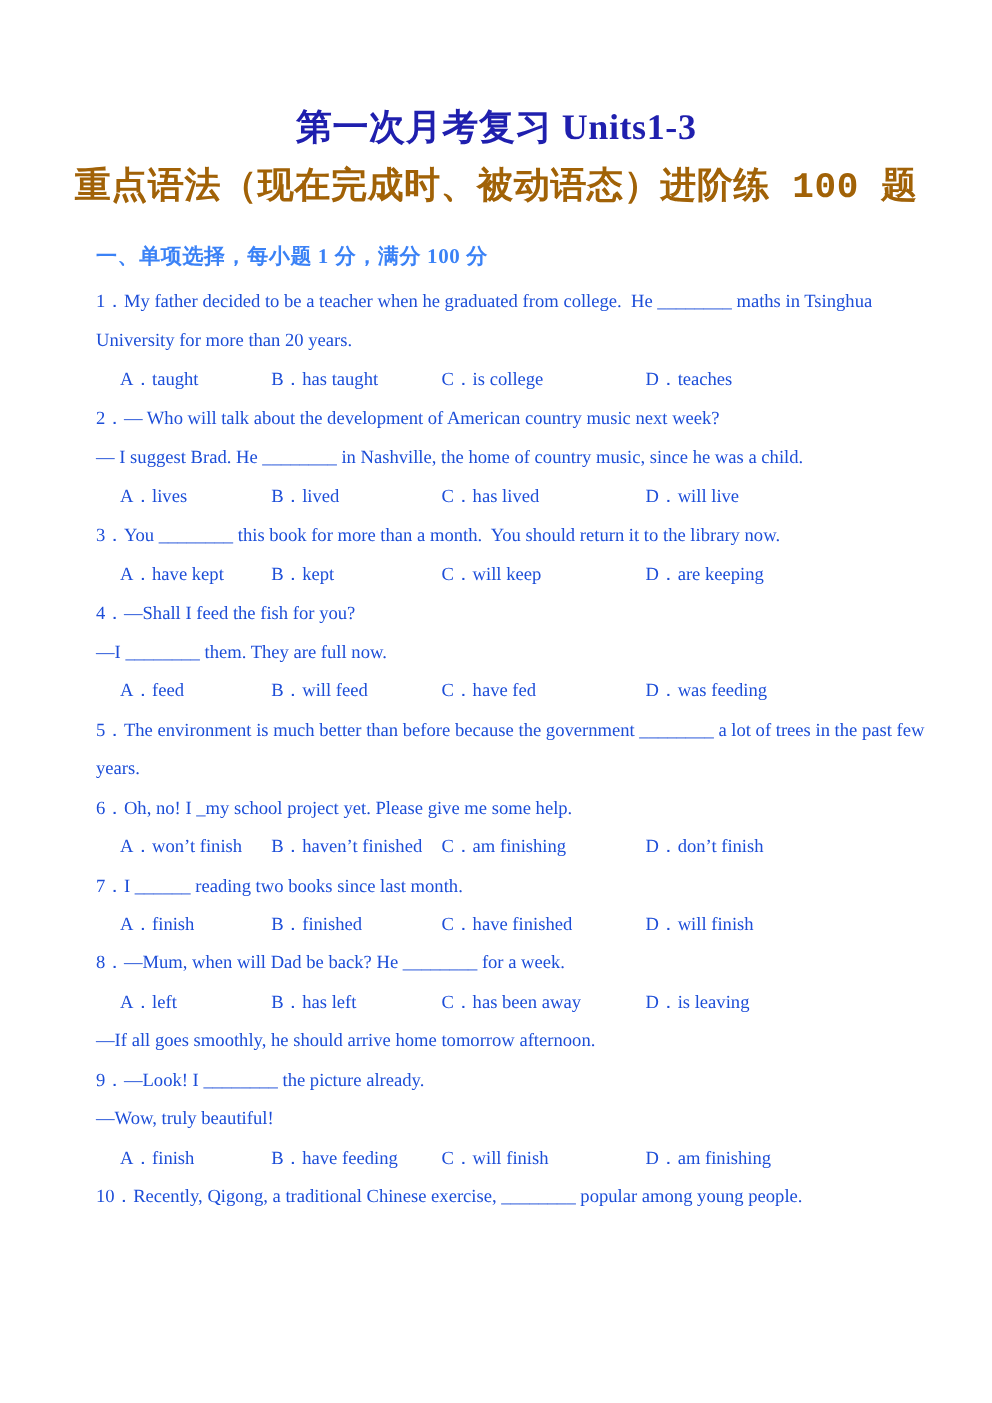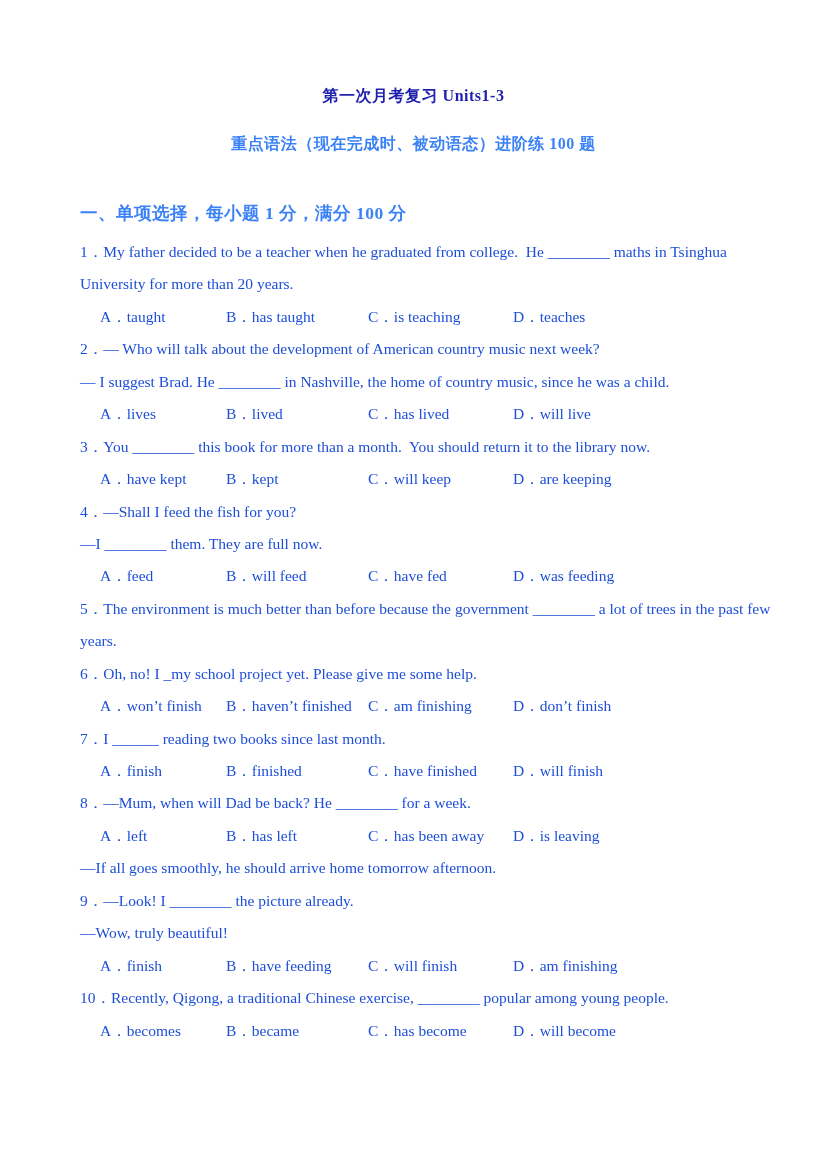--- a/index.html
+++ b/index.html
@@ -10,21 +10,21 @@
     background: #ffffff;
     overflow: hidden;
     font-family: "Liberation Serif", serif;
   }
   .doc-title {
     position: absolute;
     left: 0;
     width: 100%;
     text-align: center;
     font-weight: 700;
-    font-size: 16px;
+    font-size: 30px;
     letter-spacing: 0.5px;
     white-space: pre;
   }
   .doc-title.line1 { top: 86px; }
   .doc-title.line2 { top: 134px; }
   .section-header {
     position: absolute;
     left: 80px;
     top: 201px;
     font-size: 17.5px;
@@ -48,33 +48,33 @@
   }
   .options-row { position: relative; }
   .opt {
     position: absolute;
     top: 0;
     white-space: pre;
   }
   .opt-0 { left: 20px; }
   .opt-1 { left: 146px; text-align: center; }
   .opt-2 { left: 288px; }
-  .opt-3 { left: 433px; text-align: center; }
+  .opt-3 { left: 458px; text-align: center; }
 </style>
 </head>
 <body>
 
 <div class="page" style="background: rgb(255, 255, 255);">
   <div class="doc-title line1" style="color: rgb(31, 31, 174);">第一次月考复习 Units1-3</div>
-  <div class="doc-title line2" style="color: #3b82f6;">重点语法（现在完成时、被动语态）进阶练 100 题</div>
+  <div class="doc-title line2" style="color: #a16207; font-family: Liberation Mono, monospace;">重点语法（现在完成时、被动语态）进阶练 100 题</div>
   <div class="section-header">一、单项选择，每小题 1 分，满分 100 分</div>
   <div class="questions-area" style="color: #1d4ed8;">
       <div class="qline">1．My father decided to be a teacher when he graduated from college.  He ________ maths in Tsinghua</div>
       <div class="qline">University for more than 20 years.</div>
-      <div class="qline options-row"><span class="opt opt-0">A．taught</span><span class="opt opt-1">B．has taught</span><span class="opt opt-2">C．is teaching</span><span class="opt opt-3">D．teaches</span></div>
+      <div class="qline options-row"><span class="opt opt-0">A．taught</span><span class="opt opt-1">B．has taught</span><span class="opt opt-2">C．is college</span><span class="opt opt-3">D．teaches</span></div>
       <div class="qline">2．— Who will talk about the development of American country music next week?</div>
       <div class="qline">— I suggest Brad. He ________ in Nashville, the home of country music, since he was a child.</div>
       <div class="qline options-row"><span class="opt opt-0">A．lives</span><span class="opt opt-1">B．lived</span><span class="opt opt-2">C．has lived</span><span class="opt opt-3">D．will live</span></div>
       <div class="qline">3．You ________ this book for more than a month.  You should return it to the library now.</div>
       <div class="qline options-row"><span class="opt opt-0">A．have kept</span><span class="opt opt-1">B．kept</span><span class="opt opt-2">C．will keep</span><span class="opt opt-3">D．are keeping</span></div>
       <div class="qline">4．—Shall I feed the fish for you?</div>
       <div class="qline">—I ________ them. They are full now.</div>
       <div class="qline options-row"><span class="opt opt-0">A．feed</span><span class="opt opt-1">B．will feed</span><span class="opt opt-2">C．have fed</span><span class="opt opt-3">D．was feeding</span></div>
       <div class="qline">5．The environment is much better than before because the government ________ a lot of trees in the past few</div>
       <div class="qline">years.</div>
@@ -82,15 +82,14 @@
       <div class="qline options-row"><span class="opt opt-0">A．won’t finish</span><span class="opt opt-1">B．haven’t finished</span><span class="opt opt-2">C．am finishing</span><span class="opt opt-3">D．don’t finish</span></div>
       <div class="qline">7．I ______ reading two books since last month.</div>
       <div class="qline options-row"><span class="opt opt-0">A．finish</span><span class="opt opt-1">B．finished</span><span class="opt opt-2">C．have finished</span><span class="opt opt-3">D．will finish</span></div>
       <div class="qline">8．—Mum, when will Dad be back? He ________ for a week.</div>
       <div class="qline options-row"><span class="opt opt-0">A．left</span><span class="opt opt-1">B．has left</span><span class="opt opt-2">C．has been away</span><span class="opt opt-3">D．is leaving</span></div>
       <div class="qline">—If all goes smoothly, he should arrive home tomorrow afternoon.</div>
       <div class="qline">9．—Look! I ________ the picture already.</div>
       <div class="qline">—Wow, truly beautiful!</div>
       <div class="qline options-row"><span class="opt opt-0">A．finish</span><span class="opt opt-1">B．have feeding</span><span class="opt opt-2">C．will finish</span><span class="opt opt-3">D．am finishing</span></div>
       <div class="qline">10．Recently, Qigong, a traditional Chinese exercise, ________ popular among young people.</div>
-      <div class="qline options-row"><span class="opt opt-0">A．becomes</span><span class="opt opt-1">B．became</span><span class="opt opt-2">C．has become</span><span class="opt opt-3">D．will become</span></div>
     </div>
 </div>
 
 </body></html>

